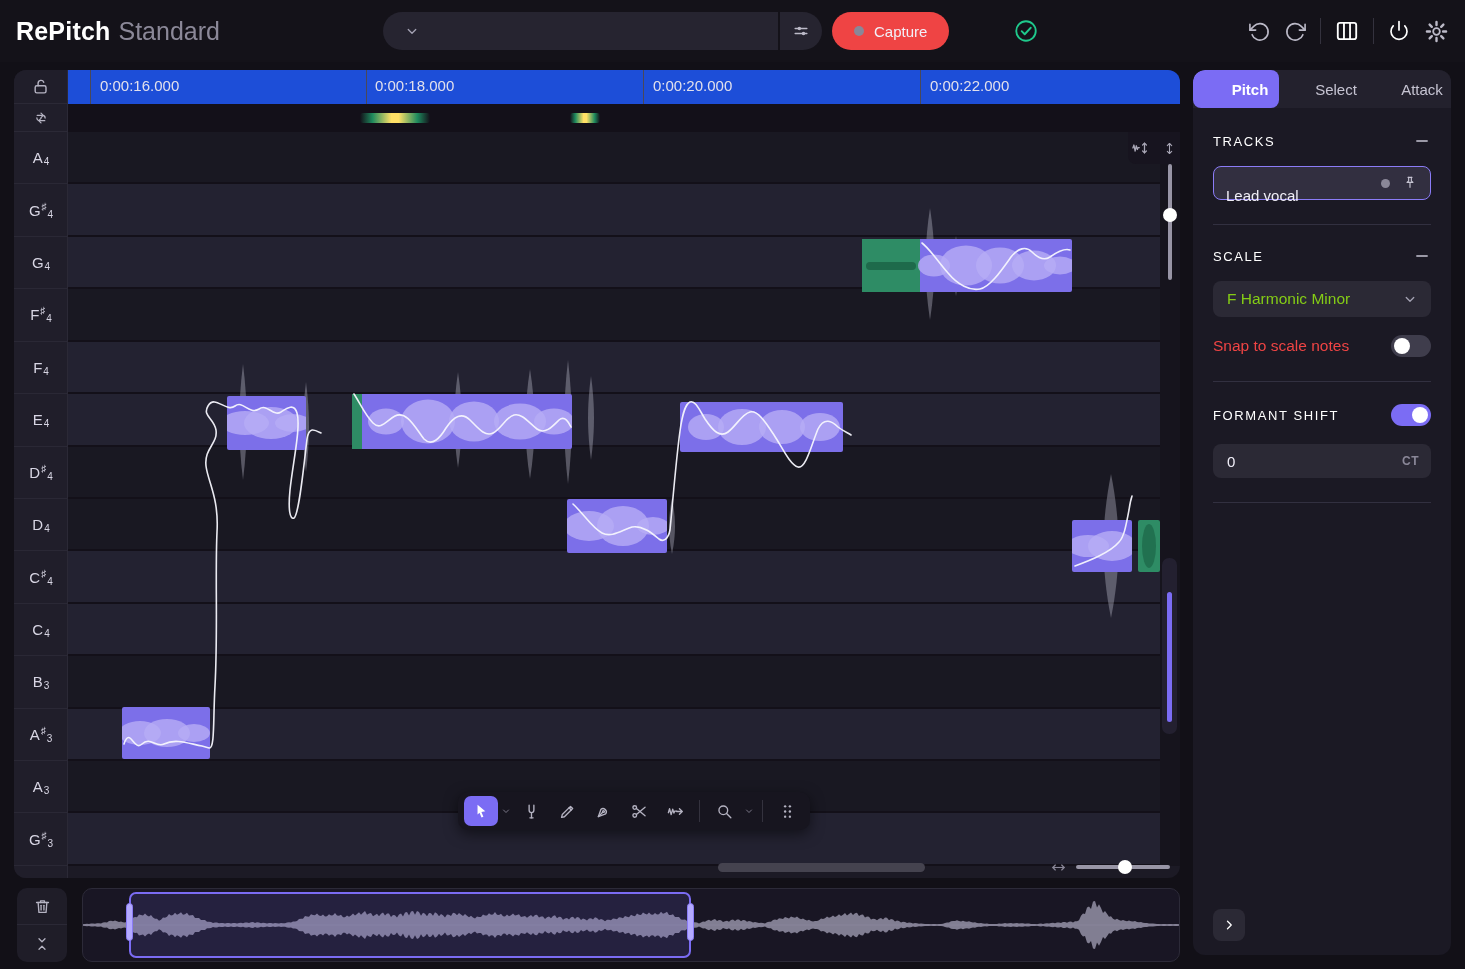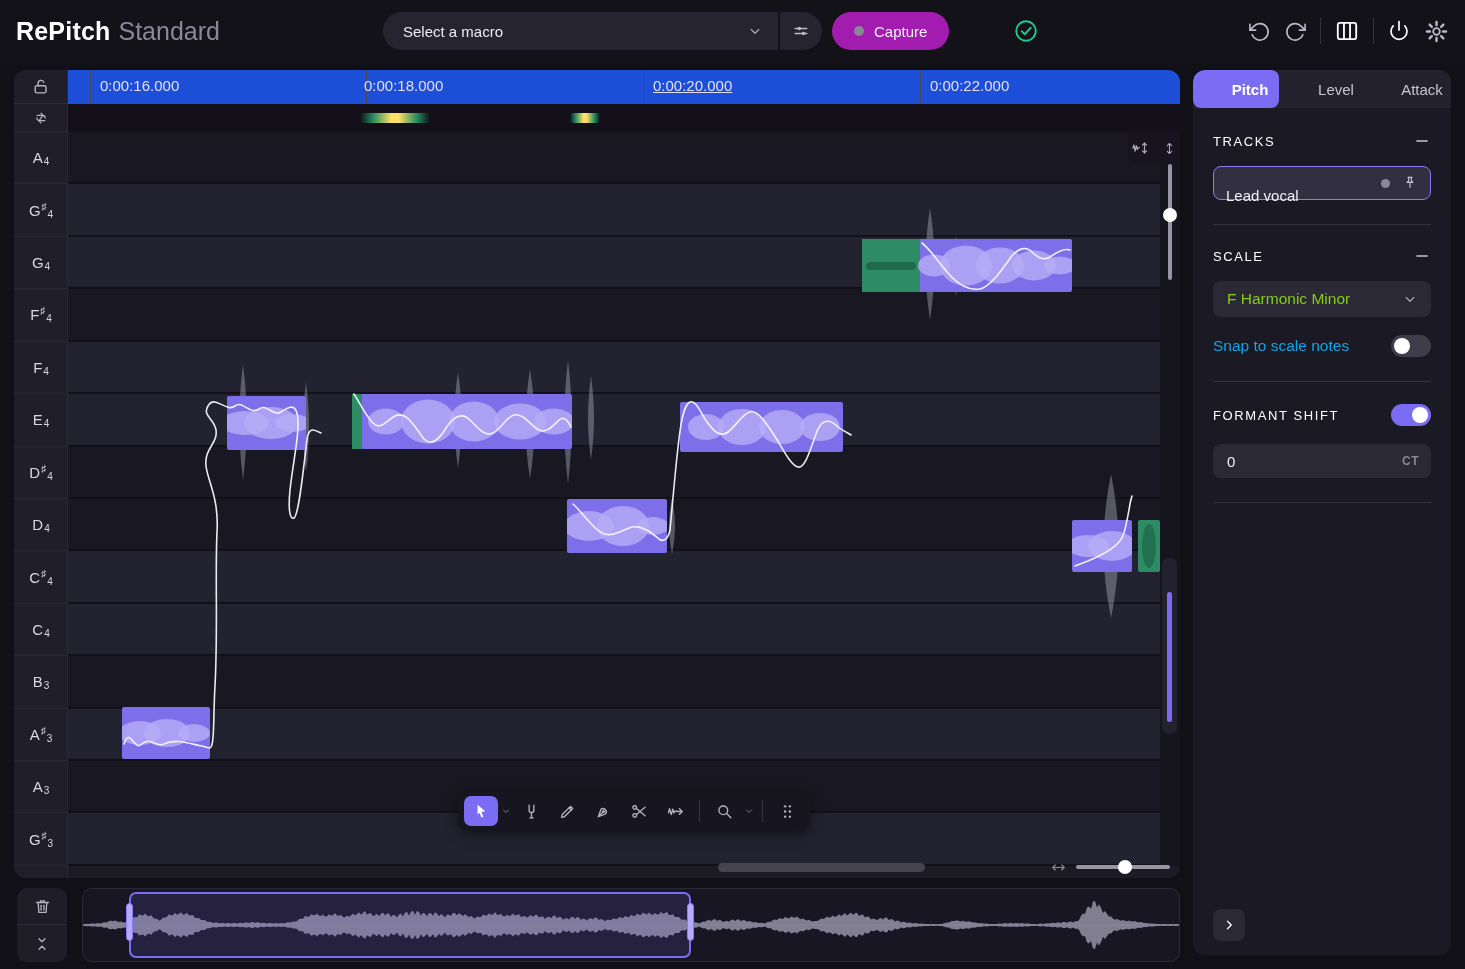--- a/index.html
+++ b/index.html
@@ -10,21 +10,21 @@
   .topbar { position:absolute; left:0; top:0; width:1465px; height:62px; background:#141219; }
   .logo { position:absolute; left:16px; top:0; height:62px; display:flex; align-items:center; gap:8px; }
   .logo-main { font-size:25px; font-weight:700; color:#ffffff; letter-spacing:.2px; }
   .logo-sub { font-size:25px; font-weight:400; color:#8b8898; }
   .macro-group { position:absolute; left:383px; top:12px; height:38px; display:flex; }
   .macro-select { width:395px; height:38px; background:#262430; border-radius:19px 0 0 19px;
     display:flex; align-items:center; padding:0 14px 0 20px; gap:8px; cursor:pointer; }
   .macro-select span.val { flex:1; font-size:15px; color:#eceaf4; }
   .macro-settings { width:42px; height:38px; background:#262430; border:none; border-radius:0 19px 19px 0;
     margin-left:2px; color:#bcbac8; display:flex; align-items:center; justify-content:center; cursor:pointer; }
-  .capture { position:absolute; left:832px; top:12px; height:38px; padding:0 22px; background:#a21caf;
+  .capture { position:absolute; left:832px; top:12px; height:38px; padding:0 22px; background:#ef4444;
     border:none; border-radius:19px; display:flex; align-items:center; gap:10px; color:#f2f0f8; font-size:15px; cursor:pointer; }
   .cap-dot { width:10px; height:10px; border-radius:50%; background:#8a8798; }
   .check { position:absolute; left:1013px; top:18px; color:#1fc98c; }
   .tb-right { position:absolute; right:16px; top:0; height:62px; display:flex; align-items:center; gap:13px; }
   .tb-btn { background:none; border:none; color:#bcbac8; cursor:pointer; display:flex; align-items:center; }
   .tb-btn.bright { color:#ffffff; }
   .tb-sep { width:1px; height:26px; background:#34323e; }
 
   
   .main-panel { position:absolute; left:14px; top:70px; width:1166px; height:808px;
@@ -97,21 +97,21 @@
   .track-row.sel { background:#322f40; border:1px solid #8b7cf7; }
   .track-row .tlabel { flex:1; font-size:15px; color:#f0eef6;margin-top:24px; }
   .tdot { width:9px; height:9px; border-radius:50%; background:#8a8798; }
   .tpin { color:#c6c4d2; display:flex; cursor:pointer; }
   .pdivider { border:none; height:1px; background:#323040; margin:24px 0 22px; }
   .dropdown { height:36px; background:#2b2935; border-radius:8px; display:flex; align-items:center;
     padding:0 12px 0 14px; gap:8px; cursor:pointer; margin-bottom:18px; }
   .dropdown .val { flex:1; font-size:15.5px; color:#84cc16; }
   .dropdown .chev { color:#a5a3b4; display:flex; }
   .ctl-row { display:flex; align-items:center; justify-content:space-between; }
-  .ctl-row .clabel { font-size:15.5px; color:#0ea5e9; }
+  .ctl-row .clabel { font-size:15.5px; color:#ef4444; }
   .toggle { width:40px; height:22px; border-radius:11px; position:relative; cursor:pointer; }
   .toggle.off { background:#3f3d4c; } .toggle.on { background:#7b6cf4; }
   .toggle .knob { position:absolute; top:3px; width:16px; height:16px; border-radius:50%; background:#ffffff; }
   .toggle.off .knob { left:3px; } .toggle.on .knob { right:3px; }
   .num-input { height:34px; background:#2b2935; border-radius:8px; display:flex; align-items:center;
     padding:0 12px 0 14px; margin-top:18px; cursor:text; }
   .num-input .nval { flex:1; font-size:15px; color:#f0eef8; }
   .num-input .unit { font-size:12px; font-weight:700; letter-spacing:.5px; color:#8a8798; }
   .expand { position:absolute; left:20px; bottom:14px; width:32px; height:32px; background:#2b2935;
     border:none; border-radius:8px; color:#ffffff; display:flex; align-items:center; justify-content:center; cursor:pointer; }
@@ -119,21 +119,20 @@
 </head>
 <body>
 
 <div class="topbar">
   <div class="logo">
     <span class="logo-main">RePitch</span>
     <span class="logo-sub">Standard</span>
   </div>
   <div class="macro-group">
     <div class="macro-select">
-      <span class="val">Select a macro</span>
       <span style="color:#a5a3b4;display:flex;">
           <svg width="18" height="18" viewBox="0 0 24 24" fill="none" stroke="currentColor" stroke-width="1.7" stroke-linecap="round" stroke-linejoin="round">
             <polyline points="7 10 12 15 17 10"></polyline>
           </svg>
         </span>
     </div>
     <button class="macro-settings">
       <span style="display:flex;">
           <svg width="20" height="20" viewBox="0 0 24 24" fill="none" stroke="currentColor" stroke-width="1.7" stroke-linecap="round" stroke-linejoin="round">
             <path d="M5 9h14"></path>
@@ -197,23 +196,23 @@
         </span>
       </button>
   </div>
 </div>
 
 <div class="main-panel">
   <div class="ruler" id="ruler">
       <div class="tick" style="left: 22px;"></div>
       <div class="tick-label" style="left: 32px;">0:00:16.000</div>
       <div class="tick" style="left: 298px;"></div>
-      <div class="tick-label" style="left: 296px;">0:00:18.000</div>
+      <div class="tick-label" style="left: 307px;">0:00:18.000</div>
       <div class="tick" style="left: 575px;"></div>
-      <div class="tick-label" style="left: 585px; text-decoration: underline;">0:00:20.000</div>
+      <div class="tick-label" style="left: 585px;">0:00:20.000</div>
       <div class="tick" style="left: 852px;"></div>
       <div class="tick-label" style="left: 862px;">0:00:22.000</div>
     </div>
   <div class="strip" id="strip">
       <div class="lseg" style="left: 292px; width: 70px; background: linear-gradient(90deg, rgba(31, 138, 94, 0) 0%, rgb(31, 138, 94) 18%, rgb(255, 224, 102) 45%, rgb(255, 224, 102) 55%, rgb(31, 138, 94) 82%, rgba(31, 138, 94, 0) 100%);"></div>
       <div class="lseg" style="left: 502px; width: 30px; background: linear-gradient(90deg, rgba(31, 138, 94, 0) 0%, rgb(31, 138, 94) 18%, rgb(255, 224, 102) 45%, rgb(255, 224, 102) 55%, rgb(31, 138, 94) 82%, rgba(31, 138, 94, 0) 100%);"></div>
     </div>
   <div class="label-col">
     <button class="tl-cell" style="height:34px;background:none;border-left:none;border-top:none;border-right:none;">
       <span style="display:flex;">
@@ -550,21 +549,21 @@
       <path d="M0 35.3 L2 34.9 L4 34.8 L6 35.1 L8 34.6 L10 34.5 L12 34.8 L14 34.3 L16 34.2 L18 34.6 L20 33.6 L22 33.2 L24 33.4 L26 32.1 L28 31.8 L30 32.3 L32 31.5 L34 32.2 L36 33.1 L38 32.6 L40 33.3 L42 33.5 L44 32.4 L46 32.4 L48 31.6 L50 28.7 L52 28.0 L54 28.3 L56 25.5 L58 26.1 L60 26.4 L62 24.5 L64 26.4 L66 27.5 L68 26.0 L70 28.5 L72 29.8 L74 29.8 L76 31.7 L78 30.8 L80 28.6 L82 28.8 L84 27.7 L86 25.0 L88 26.6 L90 25.9 L92 23.8 L94 25.7 L96 24.8 L98 23.2 L100 25.8 L102 25.2 L104 23.8 L106 26.5 L108 26.3 L110 26.1 L112 28.9 L114 28.9 L116 29.1 L118 31.1 L120 30.9 L122 31.1 L124 32.7 L126 32.7 L128 33.0 L130 33.9 L132 33.5 L134 33.5 L136 34.3 L138 34.0 L140 34.0 L142 34.6 L144 34.1 L146 34.1 L148 34.6 L150 34.1 L152 34.1 L154 34.5 L156 33.9 L158 33.8 L160 34.3 L162 33.6 L164 33.4 L166 34.1 L168 33.2 L170 33.1 L172 34.0 L174 33.3 L176 33.5 L178 34.2 L180 33.7 L182 33.9 L184 34.5 L186 34.0 L188 34.1 L190 34.5 L192 34.0 L194 34.2 L196 34.5 L198 34.0 L200 34.2 L202 34.2 L204 33.4 L206 33.3 L208 33.4 L210 32.4 L212 32.4 L214 32.1 L216 30.0 L218 29.8 L220 29.7 L222 27.0 L224 27.6 L226 27.8 L228 25.2 L230 26.1 L232 26.2 L234 24.4 L236 26.4 L238 27.1 L240 25.6 L242 27.5 L244 27.3 L246 25.2 L248 26.6 L250 26.2 L252 24.0 L254 26.6 L256 26.7 L258 25.8 L260 28.2 L262 28.2 L264 26.4 L266 27.8 L268 26.5 L270 24.6 L272 26.5 L274 25.0 L276 23.3 L278 25.7 L280 23.8 L282 22.1 L284 25.7 L286 24.4 L288 23.9 L290 27.2 L292 25.9 L294 24.8 L296 27.2 L298 24.7 L300 23.6 L302 26.5 L304 24.5 L306 24.5 L308 27.9 L310 26.1 L312 26.3 L314 28.5 L316 25.4 L318 24.6 L320 27.4 L322 23.6 L324 23.1 L326 26.6 L328 22.4 L330 22.1 L332 25.7 L334 22.1 L336 22.9 L338 26.7 L340 23.8 L342 24.7 L344 27.3 L346 23.9 L348 24.2 L350 26.7 L352 23.3 L354 24.5 L356 27.3 L358 25.0 L360 26.3 L362 28.5 L364 25.5 L366 25.8 L368 27.0 L370 23.7 L372 24.3 L374 26.2 L376 23.9 L378 25.5 L380 27.0 L382 25.1 L384 26.8 L386 28.2 L388 26.8 L390 28.5 L392 29.5 L394 27.4 L396 28.1 L398 28.0 L400 25.6 L402 26.6 L404 26.5 L406 24.2 L408 25.7 L410 25.4 L412 23.0 L414 25.7 L416 25.9 L418 24.8 L420 27.3 L422 27.4 L424 25.6 L426 27.3 L428 26.2 L430 24.4 L432 26.4 L434 25.9 L436 25.3 L438 28.0 L440 27.4 L442 27.1 L444 28.7 L446 27.2 L448 25.9 L450 27.9 L452 26.0 L454 25.7 L456 28.6 L458 27.6 L460 27.5 L462 30.1 L464 28.2 L466 27.4 L468 29.3 L470 27.0 L472 26.3 L474 29.3 L476 27.7 L478 28.1 L480 30.7 L482 29.4 L484 28.9 L486 30.6 L488 28.2 L490 27.8 L492 29.9 L494 27.9 L496 28.6 L498 31.0 L500 29.6 L502 30.3 L504 31.5 L506 29.4 L508 29.2 L510 30.5 L512 28.2 L514 29.1 L516 31.0 L518 29.9 L520 30.8 L522 32.3 L524 30.7 L526 30.7 L528 31.3 L530 29.5 L532 29.7 L534 30.3 L536 28.3 L538 28.6 L540 29.3 L542 27.1 L544 27.7 L546 28.3 L548 25.8 L550 26.7 L552 27.2 L554 24.6 L556 25.8 L558 26.1 L560 23.4 L562 24.8 L564 25.4 L566 23.4 L568 25.5 L570 25.8 L572 24.0 L574 25.6 L576 25.2 L578 22.8 L580 24.8 L582 24.0 L584 22.8 L586 25.9 L588 25.9 L590 25.2 L592 28.0 L594 28.1 L596 28.0 L598 30.4 L600 30.7 L602 30.5 L604 32.1 L606 32.0 L608 32.0 L610 33.3 L612 33.3 L614 33.5 L616 34.5 L618 33.5 L620 32.6 L622 32.8 L624 31.4 L626 30.8 L628 32.0 L630 30.7 L632 30.1 L634 32.0 L636 31.1 L638 31.3 L640 32.9 L642 32.2 L644 31.7 L646 32.7 L648 31.1 L650 30.6 L652 31.9 L654 30.5 L656 30.6 L658 32.3 L660 31.0 L662 31.3 L664 32.8 L666 31.9 L668 32.4 L670 33.6 L672 33.1 L674 33.4 L676 34.1 L678 33.7 L680 34.0 L682 34.5 L684 33.2 L686 32.7 L688 32.7 L690 30.9 L692 30.5 L694 31.1 L696 29.3 L698 29.5 L700 30.1 L702 28.1 L704 28.7 L706 29.4 L708 27.4 L710 28.2 L712 28.8 L714 27.6 L716 29.2 L718 30.2 L720 29.4 L722 30.8 L724 31.4 L726 30.8 L728 31.9 L730 32.4 L732 32.0 L734 31.9 L736 31.3 L738 29.6 L740 30.0 L742 29.2 L744 27.6 L746 28.8 L748 28.1 L750 26.4 L752 27.9 L754 26.9 L756 25.2 L758 27.0 L760 25.8 L762 24.1 L764 26.4 L766 25.0 L768 23.5 L770 26.1 L772 24.3 L774 23.7 L776 27.0 L778 25.8 L780 25.5 L782 28.5 L784 27.6 L786 27.7 L788 30.4 L790 29.7 L792 30.1 L794 31.3 L796 29.7 L798 29.0 L800 30.6 L802 28.5 L804 28.8 L806 31.2 L808 30.1 L810 30.6 L812 32.5 L814 31.6 L816 32.0 L818 33.4 L820 32.7 L822 33.1 L824 34.1 L826 33.5 L828 33.7 L830 34.4 L832 34.1 L834 34.3 L836 34.8 L838 34.5 L840 34.8 L842 35.1 L844 35.0 L846 35.1 L848 35.3 L850 35.0 L852 35.1 L854 35.2 L856 35.0 L858 35.1 L860 34.8 L862 33.9 L864 33.6 L866 33.4 L868 32.2 L870 32.1 L872 32.1 L874 31.2 L876 31.9 L878 32.4 L880 31.7 L882 32.4 L884 32.8 L886 32.3 L888 33.1 L890 33.5 L892 33.3 L894 34.0 L896 34.3 L898 34.1 L900 34.6 L902 34.7 L904 34.6 L906 34.9 L908 35.0 L910 35.0 L912 35.1 L914 34.9 L916 34.6 L918 34.7 L920 34.5 L922 34.1 L924 34.4 L926 34.2 L928 34.0 L930 34.4 L932 34.2 L934 34.0 L936 34.5 L938 34.2 L940 34.2 L942 34.7 L944 34.6 L946 34.6 L948 35.0 L950 34.9 L952 35.0 L954 35.2 L956 34.8 L958 34.6 L960 34.9 L962 34.4 L964 34.2 L966 34.6 L968 34.0 L970 33.8 L972 34.3 L974 33.6 L976 33.4 L978 34.0 L980 33.1 L982 33.0 L984 33.7 L986 32.7 L988 32.6 L990 33.4 L992 32.3 L994 32.2 L996 31.2 L998 26.7 L1000 24.4 L1002 25.0 L1004 18.4 L1006 17.4 L1008 19.9 L1010 12.4 L1012 12.1 L1014 18.5 L1016 15.3 L1018 19.1 L1020 23.9 L1022 22.0 L1024 24.8 L1026 27.8 L1028 27.3 L1030 29.7 L1032 30.8 L1034 29.8 L1036 30.9 L1038 31.7 L1040 31.0 L1042 31.8 L1044 32.2 L1046 31.5 L1048 32.2 L1050 32.6 L1052 32.0 L1054 32.9 L1056 33.2 L1058 33.0 L1060 33.7 L1062 34.0 L1064 34.0 L1066 34.4 L1068 34.5 L1070 34.4 L1072 34.8 L1074 34.9 L1076 34.9 L1078 35.2 L1080 35.1 L1082 35.0 L1084 35.2 L1086 35.1 L1088 35.0 L1090 35.2 L1092 35.1 L1094 35.0 L1096 35.2 L1096 36.8 L1094 37.0 L1092 36.9 L1090 36.8 L1088 37.0 L1086 36.9 L1084 36.8 L1082 37.0 L1080 36.9 L1078 36.8 L1076 37.1 L1074 37.1 L1072 37.2 L1070 37.6 L1068 37.5 L1066 37.6 L1064 38.0 L1062 38.0 L1060 38.3 L1058 39.0 L1056 38.8 L1054 39.1 L1052 40.0 L1050 39.4 L1048 39.8 L1046 40.5 L1044 39.8 L1042 40.2 L1040 41.0 L1038 40.3 L1036 41.1 L1034 42.2 L1032 41.2 L1030 42.3 L1028 44.7 L1026 44.2 L1024 47.2 L1022 50.0 L1020 48.1 L1018 52.9 L1016 56.7 L1014 53.5 L1012 59.9 L1010 59.6 L1008 52.1 L1006 54.6 L1004 53.6 L1002 47.0 L1000 47.6 L998 45.3 L996 40.8 L994 39.8 L992 39.7 L990 38.6 L988 39.4 L986 39.3 L984 38.3 L982 39.0 L980 38.9 L978 38.0 L976 38.6 L974 38.4 L972 37.7 L970 38.2 L968 38.0 L966 37.4 L964 37.8 L962 37.6 L960 37.1 L958 37.4 L956 37.2 L954 36.8 L952 37.0 L950 37.1 L948 37.0 L946 37.4 L944 37.4 L942 37.3 L940 37.8 L938 37.8 L936 37.5 L934 38.0 L932 37.8 L930 37.6 L928 38.0 L926 37.8 L924 37.6 L922 37.9 L920 37.5 L918 37.3 L916 37.4 L914 37.1 L912 36.9 L910 37.0 L908 37.0 L906 37.1 L904 37.4 L902 37.3 L900 37.4 L898 37.9 L896 37.7 L894 38.0 L892 38.7 L890 38.5 L888 38.9 L886 39.7 L884 39.2 L882 39.6 L880 40.3 L878 39.6 L876 40.1 L874 40.8 L872 39.9 L870 39.9 L868 39.8 L866 38.6 L864 38.4 L862 38.1 L860 37.2 L858 36.9 L856 37.0 L854 36.8 L852 36.9 L850 37.0 L848 36.7 L846 36.9 L844 37.0 L842 36.9 L840 37.2 L838 37.5 L836 37.2 L834 37.7 L832 37.9 L830 37.6 L828 38.3 L826 38.5 L824 37.9 L822 38.9 L820 39.3 L818 38.6 L816 40.0 L814 40.4 L812 39.5 L810 41.4 L808 41.9 L806 40.8 L804 43.2 L802 43.5 L800 41.4 L798 43.0 L796 42.3 L794 40.7 L792 41.9 L790 42.3 L788 41.6 L786 44.3 L784 44.4 L782 43.5 L780 46.5 L778 46.2 L776 45.0 L774 48.3 L772 47.7 L770 45.9 L768 48.5 L766 47.0 L764 45.6 L762 47.9 L760 46.2 L758 45.0 L756 46.8 L754 45.1 L752 44.1 L750 45.6 L748 43.9 L746 43.2 L744 44.4 L742 42.8 L740 42.0 L738 42.4 L736 40.7 L734 40.1 L732 40.0 L730 39.6 L728 40.1 L726 41.2 L724 40.6 L722 41.2 L720 42.6 L718 41.8 L716 42.8 L714 44.4 L712 43.2 L710 43.8 L708 44.6 L706 42.6 L704 43.3 L702 43.9 L700 41.9 L698 42.5 L696 42.7 L694 40.9 L692 41.5 L690 41.1 L688 39.3 L686 39.3 L684 38.8 L682 37.5 L680 38.0 L678 38.3 L676 37.9 L674 38.6 L672 38.9 L670 38.4 L668 39.6 L666 40.1 L664 39.2 L662 40.7 L660 41.0 L658 39.7 L656 41.4 L654 41.5 L652 40.1 L650 41.4 L648 40.9 L646 39.3 L644 40.3 L642 39.8 L640 39.1 L638 40.7 L636 40.9 L634 40.0 L632 41.9 L630 41.3 L628 40.0 L626 41.2 L624 40.6 L622 39.2 L620 39.4 L618 38.5 L616 37.5 L614 38.5 L612 38.7 L610 38.7 L608 40.0 L606 40.0 L604 39.9 L602 41.5 L600 41.3 L598 41.6 L596 44.0 L594 43.9 L592 44.0 L590 46.8 L588 46.1 L586 46.1 L584 49.2 L582 48.0 L580 47.2 L578 49.2 L576 46.8 L574 46.4 L572 48.0 L570 46.2 L568 46.5 L566 48.6 L564 46.6 L562 47.2 L560 48.6 L558 45.9 L556 46.2 L554 47.4 L552 44.8 L550 45.3 L548 46.2 L546 43.7 L544 44.3 L542 44.9 L540 42.7 L538 43.4 L536 43.7 L534 41.7 L532 42.3 L530 42.5 L528 40.7 L526 41.3 L524 41.3 L522 39.7 L520 41.2 L518 42.1 L516 41.0 L514 42.9 L512 43.8 L510 41.5 L508 42.8 L506 42.6 L504 40.5 L502 41.7 L500 42.4 L498 41.0 L496 43.4 L494 44.1 L492 42.1 L490 44.2 L488 43.8 L486 41.4 L484 43.1 L482 42.6 L480 41.3 L478 43.9 L476 44.3 L474 42.7 L472 45.7 L470 45.0 L468 42.7 L466 44.6 L464 43.8 L462 41.9 L460 44.5 L458 44.4 L456 43.4 L454 46.3 L452 46.0 L450 44.1 L448 46.1 L446 44.8 L444 43.3 L442 44.9 L440 44.6 L438 44.0 L436 46.7 L434 46.1 L432 45.6 L430 47.6 L428 45.8 L426 44.7 L424 46.4 L422 44.6 L420 44.7 L418 47.2 L416 46.1 L414 46.3 L412 49.0 L410 46.6 L408 46.3 L406 47.8 L404 45.5 L402 45.4 L400 46.4 L398 44.0 L396 43.9 L394 44.6 L392 42.5 L390 43.5 L388 45.2 L386 43.8 L384 45.2 L382 46.9 L380 45.0 L378 46.5 L376 48.1 L374 45.8 L372 47.7 L370 48.3 L368 45.0 L366 46.2 L364 46.5 L362 43.5 L360 45.7 L358 47.0 L356 44.7 L354 47.5 L352 48.7 L350 45.3 L348 47.8 L346 48.1 L344 44.7 L342 47.3 L340 48.2 L338 45.3 L336 49.1 L334 49.9 L332 46.3 L330 49.9 L328 49.6 L326 45.4 L324 48.9 L322 48.4 L320 44.6 L318 47.4 L316 46.6 L314 43.5 L312 45.7 L310 45.9 L308 44.1 L306 47.5 L304 47.5 L302 45.5 L300 48.4 L298 47.3 L296 44.8 L294 47.2 L292 46.1 L290 44.8 L288 48.1 L286 47.6 L284 46.3 L282 49.9 L280 48.2 L278 46.3 L276 48.7 L274 47.0 L272 45.5 L270 47.4 L268 45.5 L266 44.2 L264 45.6 L262 43.8 L260 43.8 L258 46.2 L256 45.3 L254 45.4 L252 48.0 L250 45.8 L248 45.4 L246 46.8 L244 44.7 L242 44.5 L240 46.4 L238 44.9 L236 45.6 L234 47.6 L232 45.8 L230 45.9 L228 46.8 L226 44.2 L224 44.4 L222 45.0 L220 42.3 L218 42.2 L216 42.0 L214 39.9 L212 39.6 L210 39.6 L208 38.6 L206 38.7 L204 38.6 L202 37.8 L200 37.8 L198 38.0 L196 37.5 L194 37.8 L192 38.0 L190 37.5 L188 37.9 L186 38.0 L184 37.5 L182 38.1 L180 38.3 L178 37.8 L176 38.5 L174 38.7 L172 38.0 L170 38.9 L168 38.8 L166 37.9 L164 38.6 L162 38.4 L160 37.7 L158 38.2 L156 38.1 L154 37.5 L152 37.9 L150 37.9 L148 37.4 L146 37.9 L144 37.9 L142 37.4 L140 38.0 L138 38.0 L136 37.7 L134 38.5 L132 38.5 L130 38.1 L128 39.0 L126 39.3 L124 39.3 L122 40.9 L120 41.1 L118 40.9 L116 42.9 L114 43.1 L112 43.1 L110 45.9 L108 45.7 L106 45.5 L104 48.2 L102 46.8 L100 46.2 L98 48.8 L96 47.2 L94 46.3 L92 48.2 L90 46.1 L88 45.4 L86 47.0 L84 44.3 L82 43.2 L80 43.4 L78 41.2 L76 40.3 L74 42.2 L72 42.2 L70 43.5 L68 46.0 L66 44.5 L64 45.6 L62 47.5 L60 45.6 L58 45.9 L56 46.5 L54 43.7 L52 44.0 L50 43.3 L48 40.4 L46 39.6 L44 39.6 L42 38.5 L40 38.7 L38 39.4 L36 38.9 L34 39.8 L32 40.5 L30 39.7 L28 40.2 L26 39.9 L24 38.6 L22 38.8 L20 38.4 L18 37.4 L16 37.8 L14 37.7 L12 37.2 L10 37.5 L8 37.4 L6 36.9 L4 37.2 L2 37.1 L0 36.7 Z" fill="#8d8a9e" opacity="0.9"></path>
     </svg>
   <div class="ov-sel" id="ov-sel" style="left: 46px; width: 562px;"></div>
   <div class="ov-handle" id="ov-h1" style="left: 43px;"></div>
   <div class="ov-handle" id="ov-h2" style="left: 604px;"></div>
 </div>
 
 <div class="side-panel">
   <div class="tabs" id="tabs">
       <div class="tab active">Pitch</div>
-      <div class="tab">Level</div>
+      <div class="tab">Select</div>
       <div class="tab">Attack</div>
     </div>
   <div class="panel-body">
     <div class="sec-head" style="margin-top:2px;">
       <span class="sec-title">TRACKS</span>
       <button class="mini-btn">
           <span style="display:flex;">
             <svg width="18" height="18" viewBox="0 0 24 24" fill="none" stroke="currentColor" stroke-width="1.7" stroke-linecap="round" stroke-linejoin="round">
               <path d="M5 12h14"></path>
             </svg>

